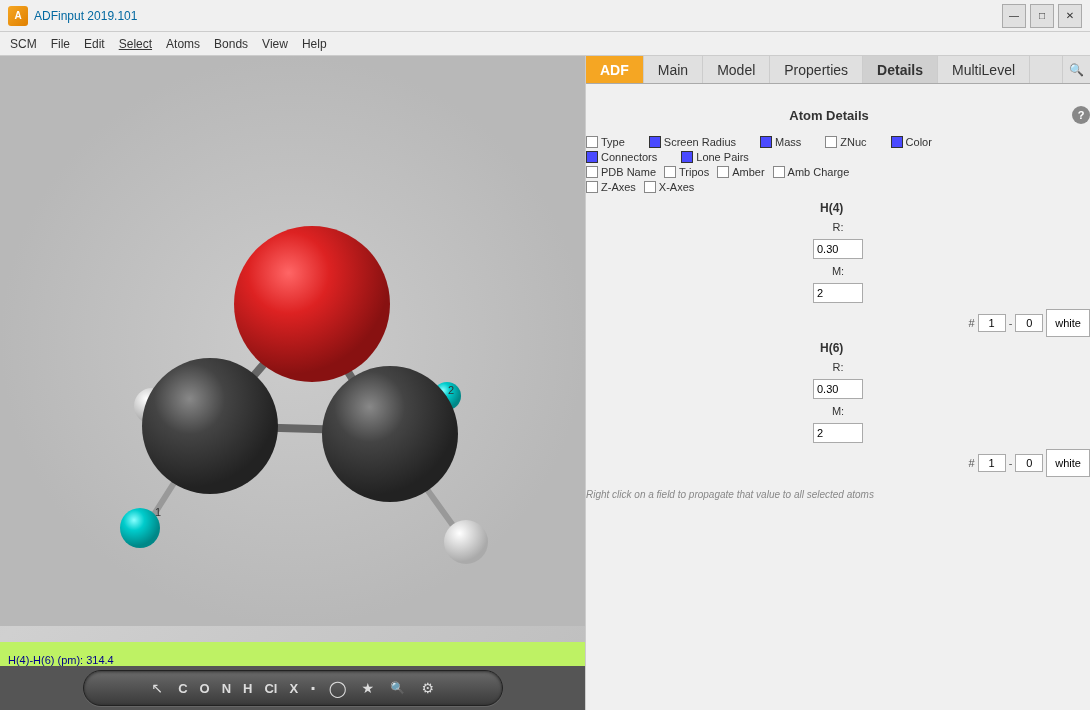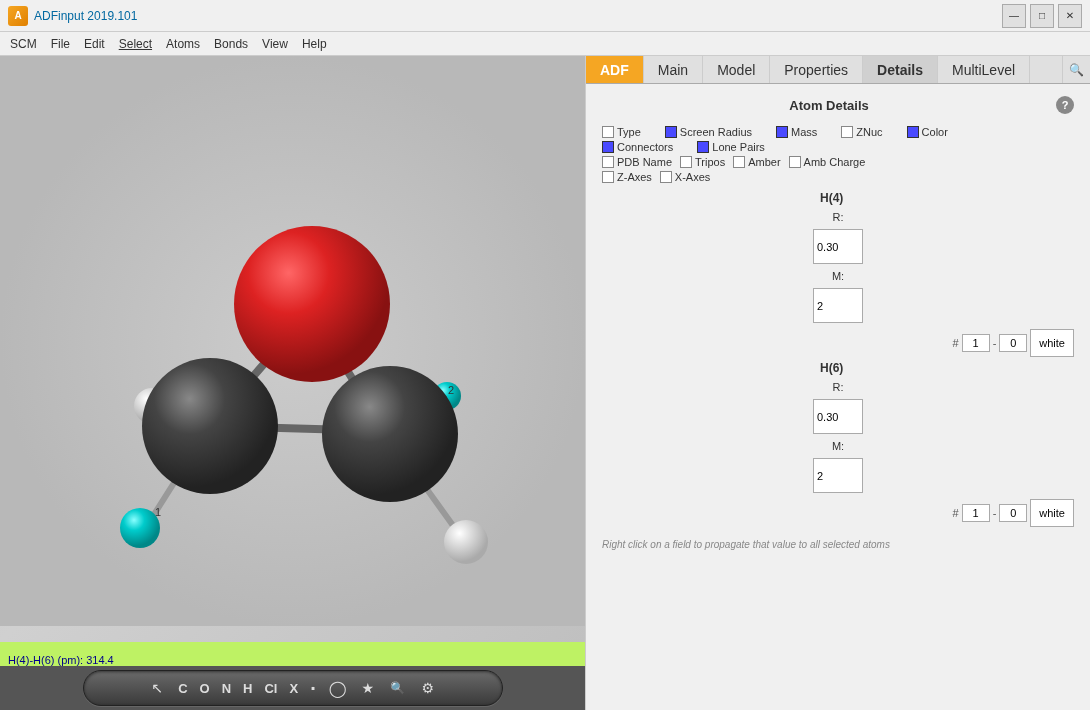--- a/index.html
+++ b/index.html
@@ -161,22 +161,23 @@
       display: flex;
       align-items: center;
       justify-content: center;
       cursor: pointer;
       border-left: 1px solid #ccc;
       background: #e0e0e0;
     }
 
     
     #content-area {
-      padding: 8px 16px;
+      padding: 8px 0;
       flex: 1;
+      margin-top: 10px;
     }
 
     
     #section-title {
       text-align: center;
       font-size: 13px;
       font-weight: bold;
       color: #333;
       margin-bottom: 8px;
       display: flex;
@@ -225,21 +226,21 @@
       flex-direction: column;
     }
     .atom-label {
       font-weight: bold;
       min-width: 36px;
       color: #333;
     }
     .atom-field-label { color: #333; font-size: 11px; }
     .atom-input {
       width: 50px;
-      height: 35px;
+      height: 20px;
       border: 1px solid #aaa;
       background: white;
       padding: 0 3px;
       font-size: 11px;
     }
     .atom-num-control {
       display: flex;
       align-items: center;
       gap: 3px;
       margin-left: auto;

